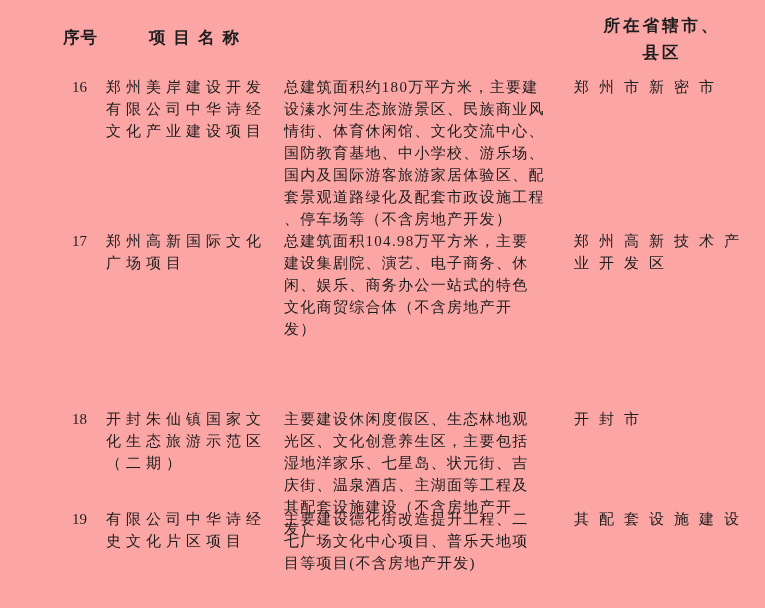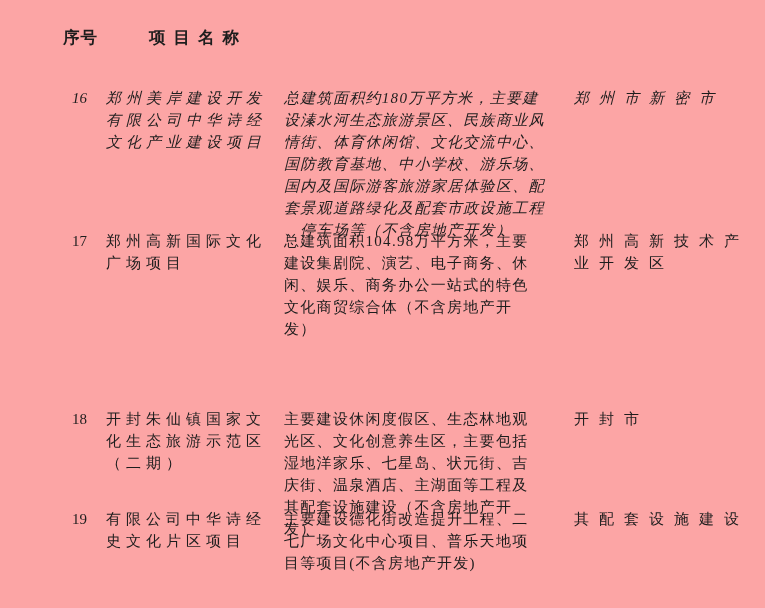--- a/index.html
+++ b/index.html
@@ -25,36 +25,38 @@
   }
   
   .hdr { font-weight: bold; font-size: 16.5px; line-height: 24px; }
   .hdr-num      { left: 63px;  top: 26px; letter-spacing: 1px; }
   .hdr-name     { left: 149px; top: 26px; letter-spacing: 8px; }
   .hdr-content  { left: 340px; top: 26px; letter-spacing: 5px; }
   .hdr-location { left: 584px; top: 12px; width: 156px; text-align: center;
                   letter-spacing: 3px; line-height: 27px; }
   
   .row { position: absolute; left: 0; width: 765px; height: 1px; }
-  .row-16 { top: 87px; font-style: italic; }
+  .row-16 { top: 76px; }
   .row-17 { top: 230px; }
   .row-18 { top: 366px; margin-top: 42px; }
   .row-19 { top: 508px; }
   .c-num      { left: 72px;  width: 34px; }
   .c-name     { left: 106px; width: 176px; letter-spacing: 5px; }
   .c-content  { left: 284px; width: 278px; letter-spacing: 1.3px; }
   .c-location { left: 574px; width: 186px; letter-spacing: 10px; }
 </style>
 </head>
 <body>
 
 <div class="page">
 
   <div class="cell hdr hdr-num">序号</div>
   <div class="cell hdr hdr-name">项目名称</div>
+  <div class="cell hdr hdr-location">所在省辖市、
+县区</div>
 
   <div class="row row-16">
     <div class="cell c-num">16</div>
     <div class="cell c-name">郑州美岸建设开发
 有限公司中华诗经
 文化产业建设项目</div>
     <div class="cell c-content">总建筑面积约180万平方米，主要建
 设溱水河生态旅游景区、民族商业风
 情街、体育休闲馆、文化交流中心、
 国防教育基地、中小学校、游乐场、

